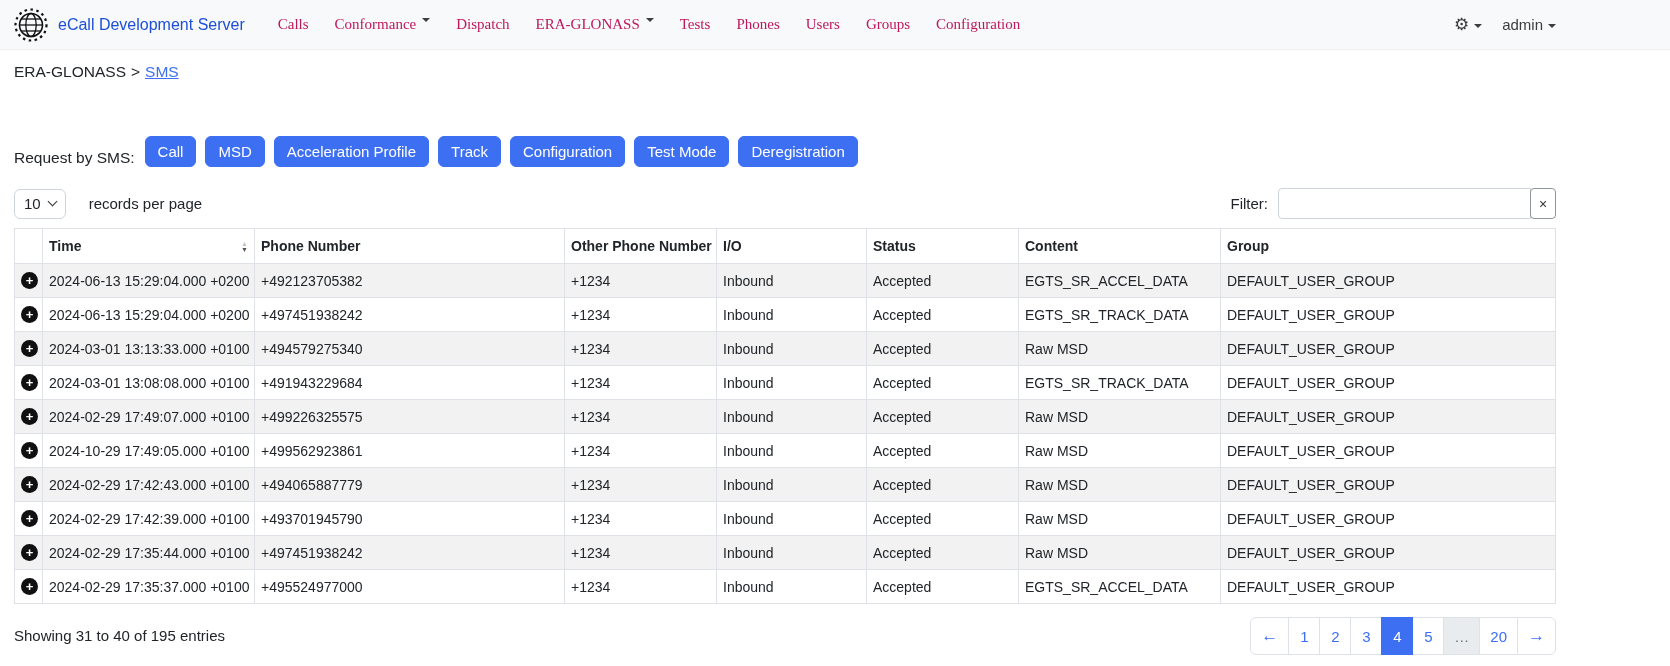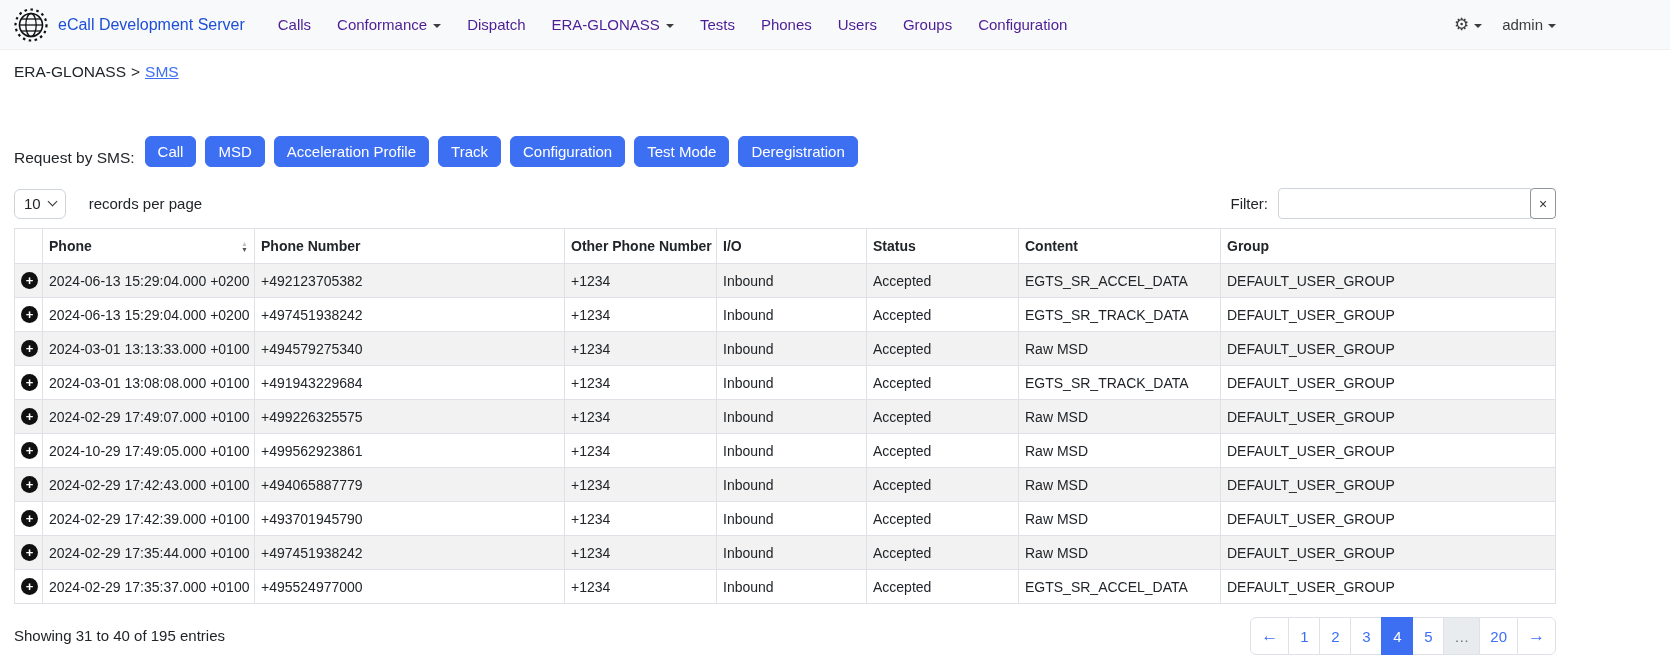--- a/index.html
+++ b/index.html
@@ -9,21 +9,21 @@
   *{box-sizing:border-box;}
   html,body{margin:0;padding:0;width:1670px;height:666px;overflow:hidden;}
   body{font-family:"Liberation Sans",sans-serif;font-size:15px;color:var(--text);background:#fff;}
   .shell{width:1542px;margin-left:14px;}
 
   
   .navbar{background:var(--navbar-bg);height:50px;display:flex;align-items:center;border-bottom:1px solid #eceef0;}
   .nav-inner{display:flex;align-items:center;}
   .brand{display:flex;align-items:center;gap:10px;color:#1d4ed8;font-size:16px;cursor:pointer;text-decoration:none;white-space:nowrap;}
   .nav-items{display:flex;list-style:none;margin:0 0 0 20px;padding:0;}
-  .nav-item{padding:0 13px;color:#4c1d95;display:flex;align-items:center;gap:6px;cursor:pointer;white-space:nowrap;}
+  .nav-item{padding:0 13px;color:#be185d;display:flex;gap:6px;cursor:pointer;white-space:nowrap;font-family:Liberation Serif, serif;}
   .nav-right{margin-left:auto;display:flex;align-items:center;gap:20px;color:#3d3d3d;}
   .nav-link{display:flex;align-items:center;gap:5px;cursor:pointer;}
   .caret{width:0;height:0;border-left:4px solid transparent;border-right:4px solid transparent;border-top:4.5px solid #3d3d3d;display:inline-block;margin-top:2px;}
   .gear{font-size:17px;line-height:1;}
 
   
   .breadcrumb{margin-top:13px;font-size:15.5px;}
   .breadcrumb .sep{margin:0 5px;}
   .breadcrumb a{color:var(--accent);text-decoration:underline;cursor:pointer;}
   .request-bar{margin-top:15px;display:flex;align-items:flex-end;gap:9px;}
@@ -174,21 +174,21 @@
         <col style="width:310px">
         <col style="width:152px">
       <col style="width:150px">
         <col style="width:152px">
         <col style="width:202px">
         <col>
     </colgroup>
     <thead>
         <tr id="header-row">
           <th><span></span></th>
-          <th><span>Phone</span><span class="sort-icon">
+          <th><span>Time</span><span class="sort-icon">
               <span class="asc">▲</span>
               <span class="desc">▼</span>
             </span></th>
           <th><span>Phone Number</span></th>
           <th><span>Other Phone Number</span></th>
           <th><span>I/O</span></th>
           <th><span>Status</span></th>
           <th><span>Content</span></th>
           <th><span>Group</span></th>
         </tr>

